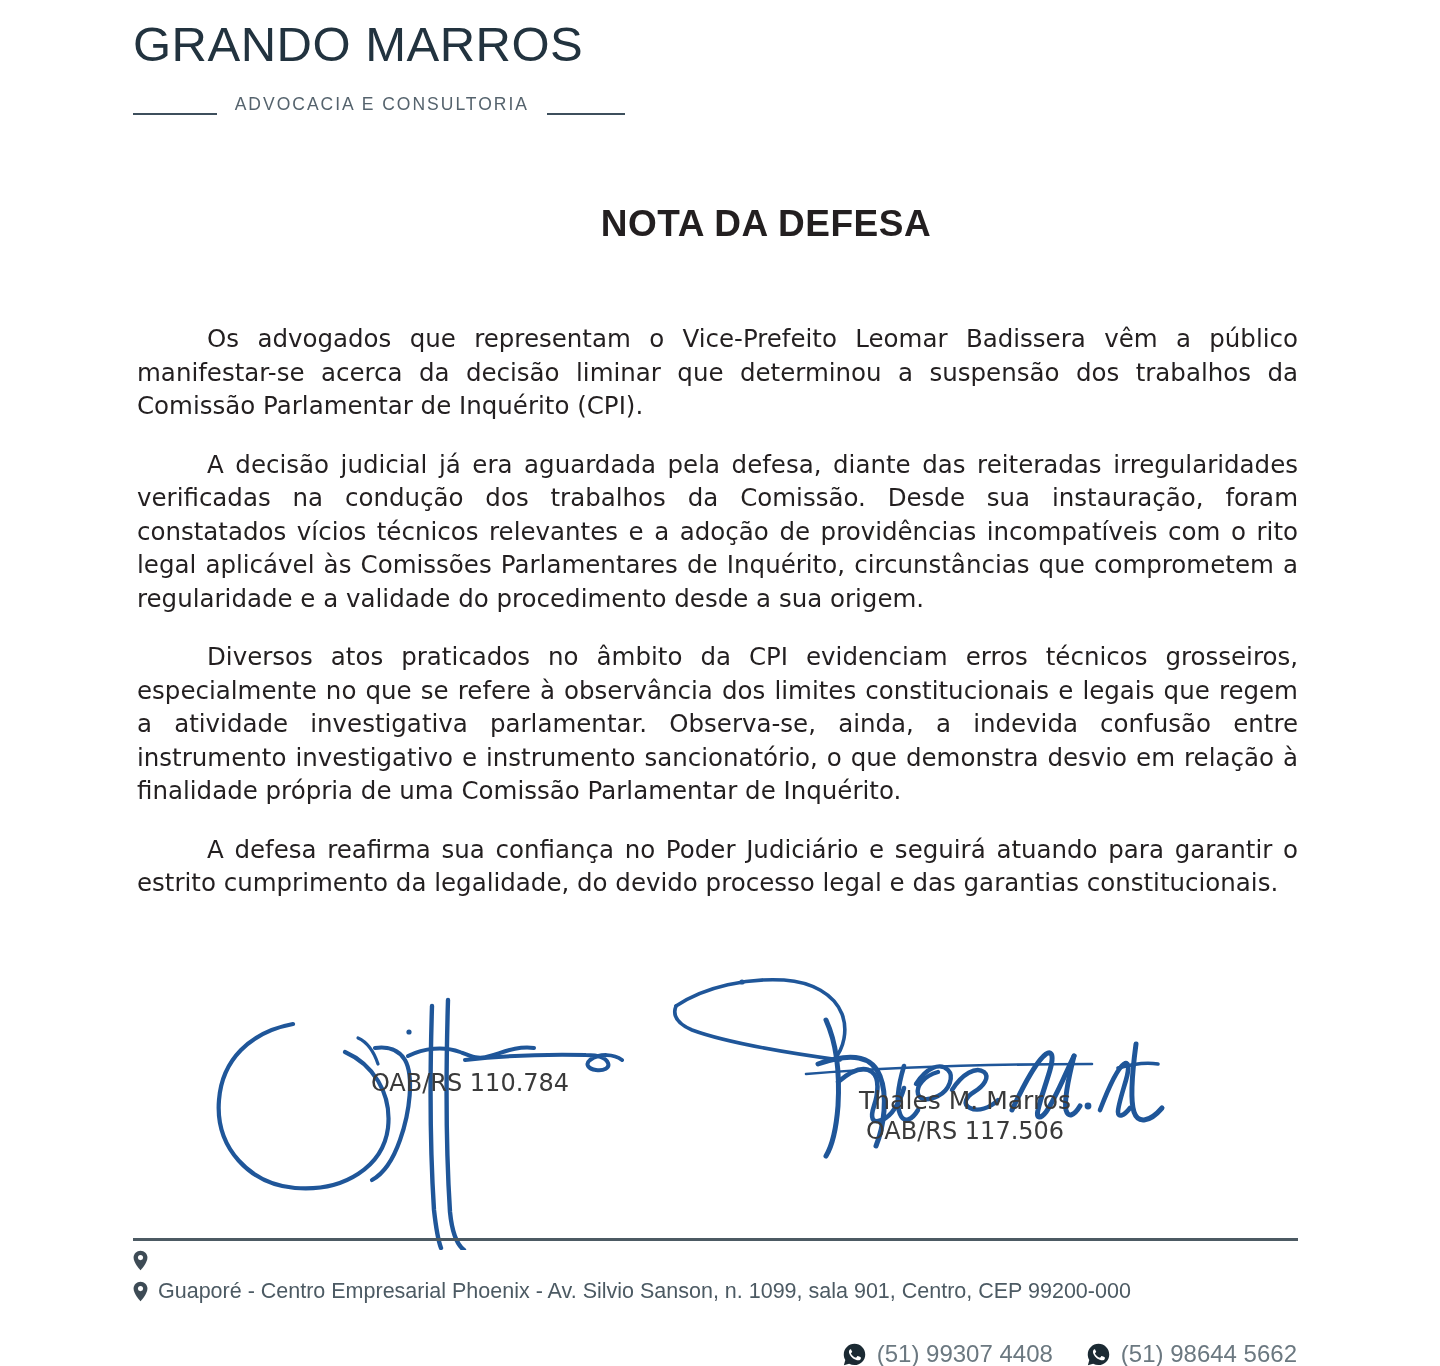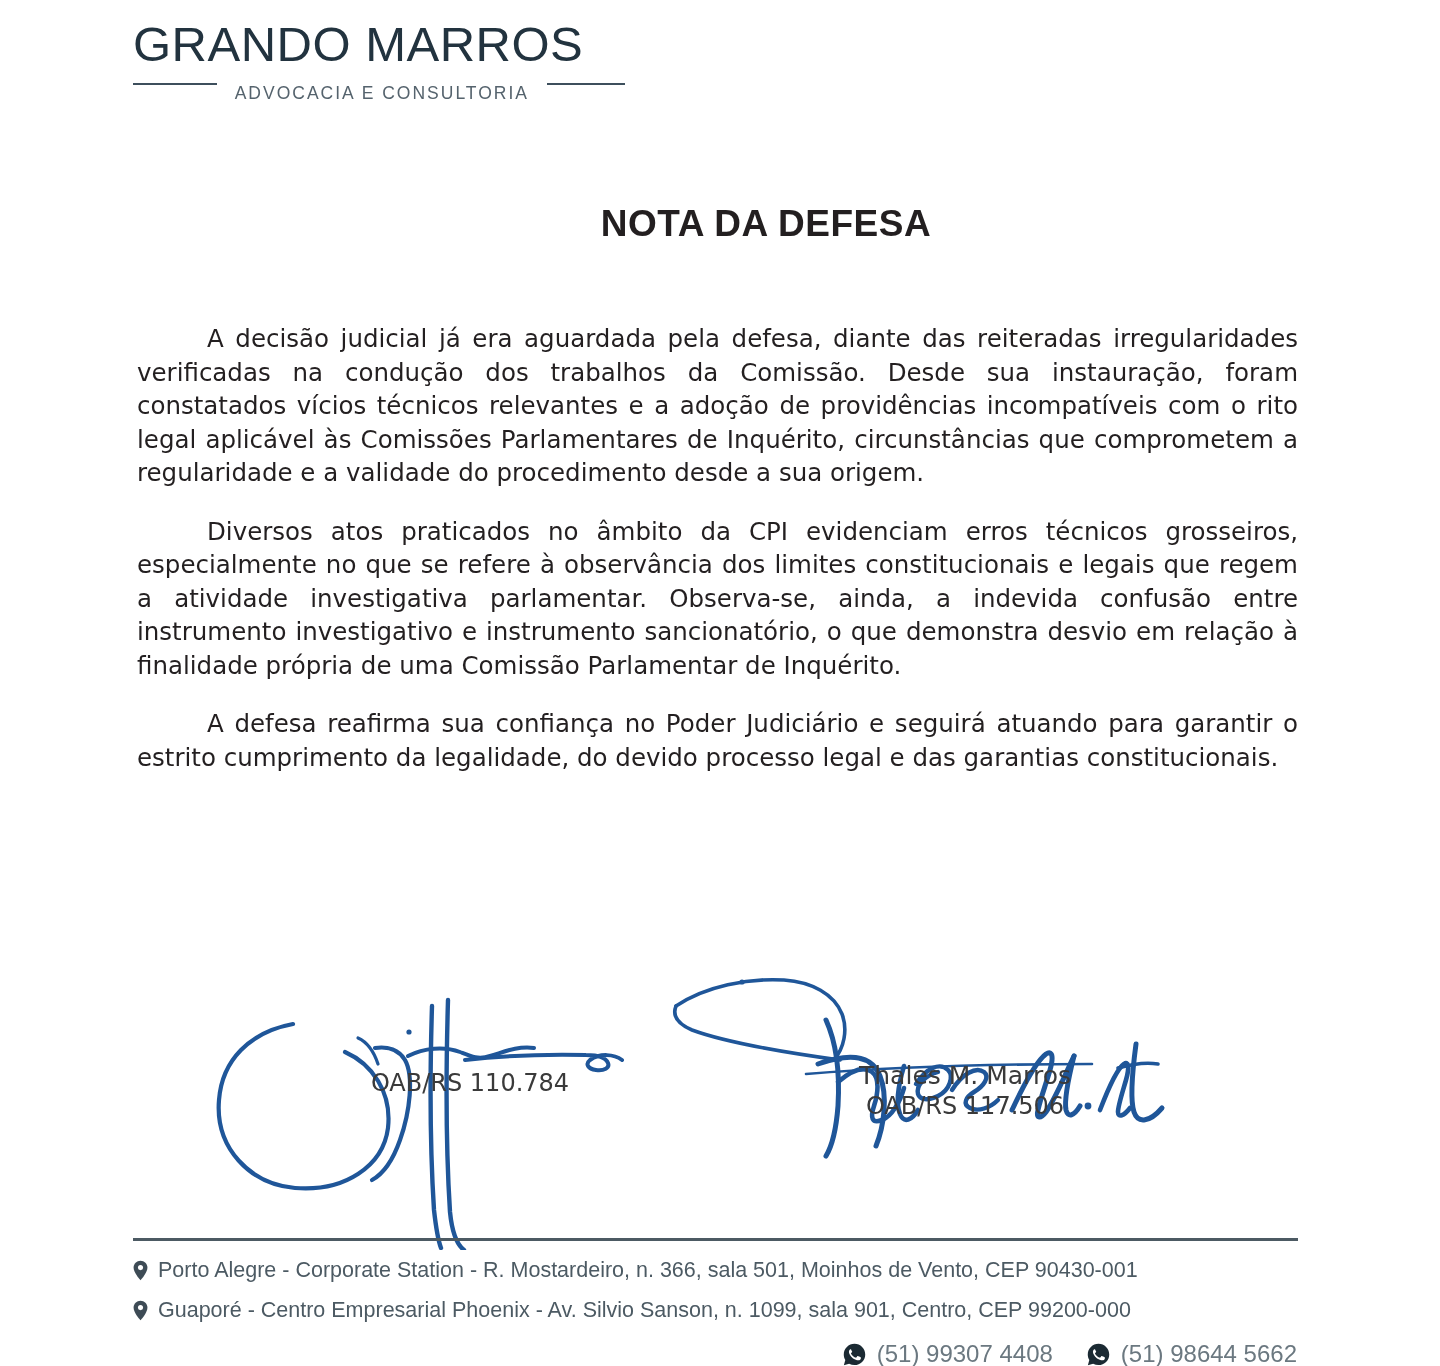--- a/index.html
+++ b/index.html
@@ -27,23 +27,23 @@
     font-family: "Liberation Sans", sans-serif;
     font-size: 49px;
     line-height: 1.0;
     letter-spacing: 0.5px;
     color: #22333f;
     font-weight: 400;
     white-space: nowrap;
   }
   .brand-sub-row {
     display: flex;
-    align-items: flex-start;
+    align-items: flex-end;
     gap: 18px;
-    margin-top: 14px;
+    margin-top: 25px;
     width: 492px;
   }
   .brand-rule {
     flex: 1 1 auto;
     height: 2px;
     background: #3d4f5c;
   }
   .brand-rule.left { max-width: 92px; }
   .brand-rule.right { max-width: 78px; }
   .brand-tagline {
@@ -117,21 +117,21 @@
     line-height: 31px;
     white-space: nowrap;
   }
   .sig-label .sig-oab {
     display: block;
     font-size: 24px;
     line-height: 31px;
     white-space: nowrap;
   }
   .sig-left  { left: 300px; top: 108px; width: 340px; }
-  .sig-right { left: 795px; top: 100px; width: 340px; }
+  .sig-right { left: 795px; top: 125px; width: 340px; }
 
   
   .footer-rule {
     position: absolute;
     left: 133px;
     top: 1238px;
     width: 1165px;
     height: 3px;
     background: #4c5a63;
   }
@@ -193,20 +193,21 @@
   <div class="brand-sub-row">
     <span class="brand-rule left"></span>
     <span class="brand-tagline">ADVOCACIA E CONSULTORIA</span>
     <span class="brand-rule right"></span>
   </div>
 </div>
 
 <div class="doc-title">NOTA DA DEFESA</div>
 
 <div class="body-copy">
+  <p class="para">Os advogados que representam o Vice-Prefeito Leomar Badissera vêm a público manifestar-se acerca da decisão liminar que determinou a suspensão dos trabalhos da Comissão Parlamentar de Inquérito (CPI).</p>
   <p class="para">A decisão judicial já era aguardada pela defesa, diante das reiteradas irregularidades verificadas na condução dos trabalhos da Comissão. Desde sua instauração, foram constatados vícios técnicos relevantes e a adoção de providências incompatíveis com o rito legal aplicável às Comissões Parlamentares de Inquérito, circunstâncias que comprometem a regularidade e a validade do procedimento desde a sua origem.</p>
   <p class="para">Diversos atos praticados no âmbito da CPI evidenciam erros técnicos grosseiros, especialmente no que se refere à observância dos limites constitucionais e legais que regem a atividade investigativa parlamentar. Observa-se, ainda, a indevida confusão entre instrumento investigativo e instrumento sancionatório, o que demonstra desvio em relação à finalidade própria de uma Comissão Parlamentar de Inquérito.</p>
   <p class="para">A defesa reafirma sua confiança no Poder Judiciário e seguirá atuando para garantir o estrito cumprimento da legalidade, do devido processo legal e das garantias constitucionais.</p>
 </div>
 
 <div class="sig-area">
   <svg class="sig-ink" viewBox="0 0 1440 290" aria-hidden="true">
     <g fill="none" stroke="#1f5699" stroke-linecap="round" stroke-linejoin="round">
 
       <g>
@@ -253,21 +254,20 @@
 
 <div class="footer-rule"></div>
 
 <div class="footer">
 
   <div class="addr-line">
     <svg class="pin-icon" viewBox="0 0 16 22" aria-hidden="true">
       <path d="M8 0.6 C3.9 0.6 0.6 3.9 0.6 8 C0.6 13.4 8 21.4 8 21.4 C8 21.4 15.4 13.4 15.4 8 C15.4 3.9 12.1 0.6 8 0.6 Z" fill="#3d4b55"></path>
       <circle cx="8" cy="7.9" r="2.7" fill="#ffffff"></circle>
     </svg>
-    <span>Porto Alegre - Corporate Station - R. Mostardeiro, n. 366, sala 501, Moinhos de Vento, CEP 90430-001</span>
   </div>
 
   <div class="addr-line">
     <svg class="pin-icon" viewBox="0 0 16 22" aria-hidden="true">
       <path d="M8 0.6 C3.9 0.6 0.6 3.9 0.6 8 C0.6 13.4 8 21.4 8 21.4 C8 21.4 15.4 13.4 15.4 8 C15.4 3.9 12.1 0.6 8 0.6 Z" fill="#3d4b55"></path>
       <circle cx="8" cy="7.9" r="2.7" fill="#ffffff"></circle>
     </svg>
     <span>Guaporé  -  Centro Empresarial Phoenix  -  Av. Silvio Sanson, n. 1099, sala 901, Centro, CEP 99200-000</span>
   </div>
 

